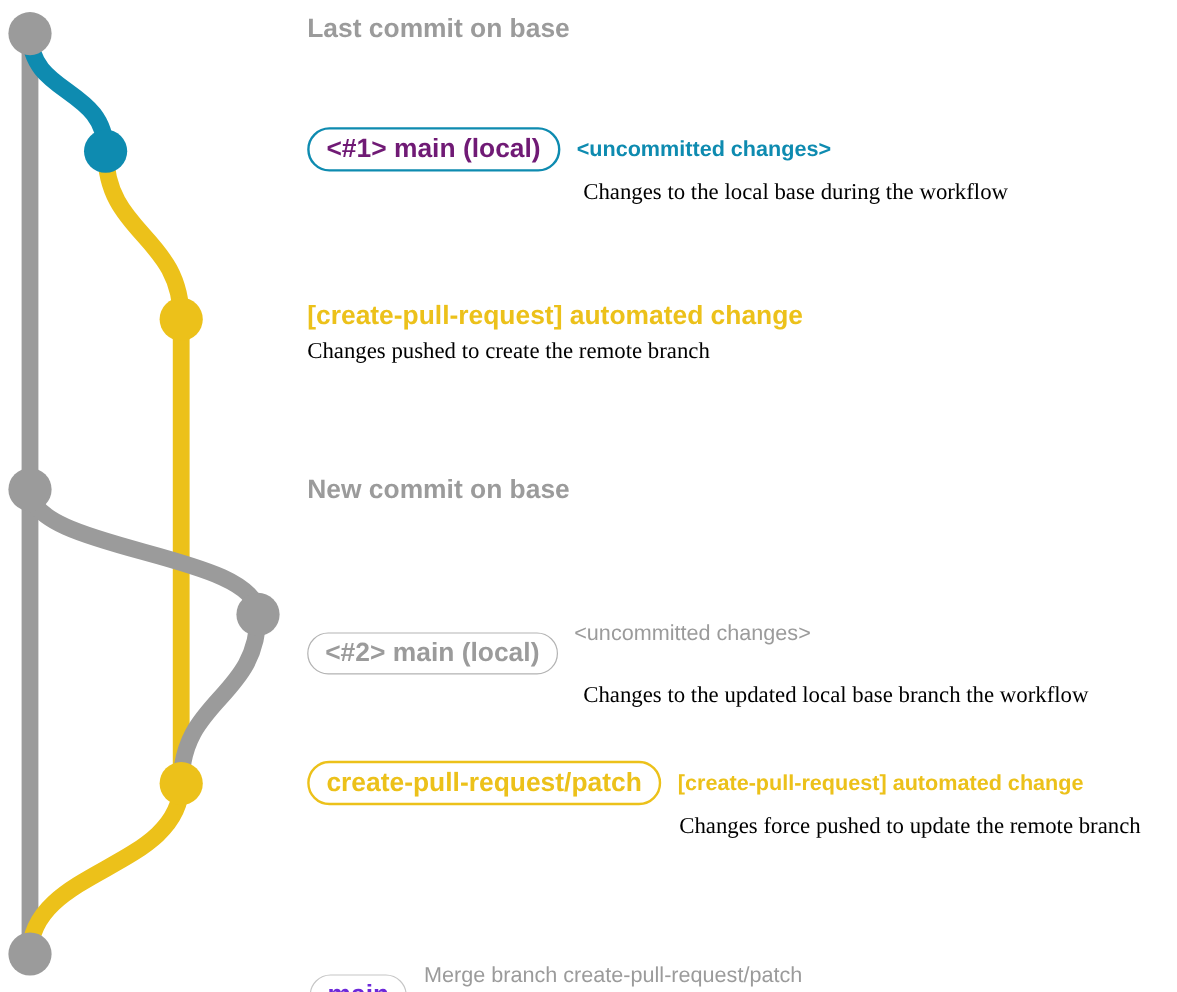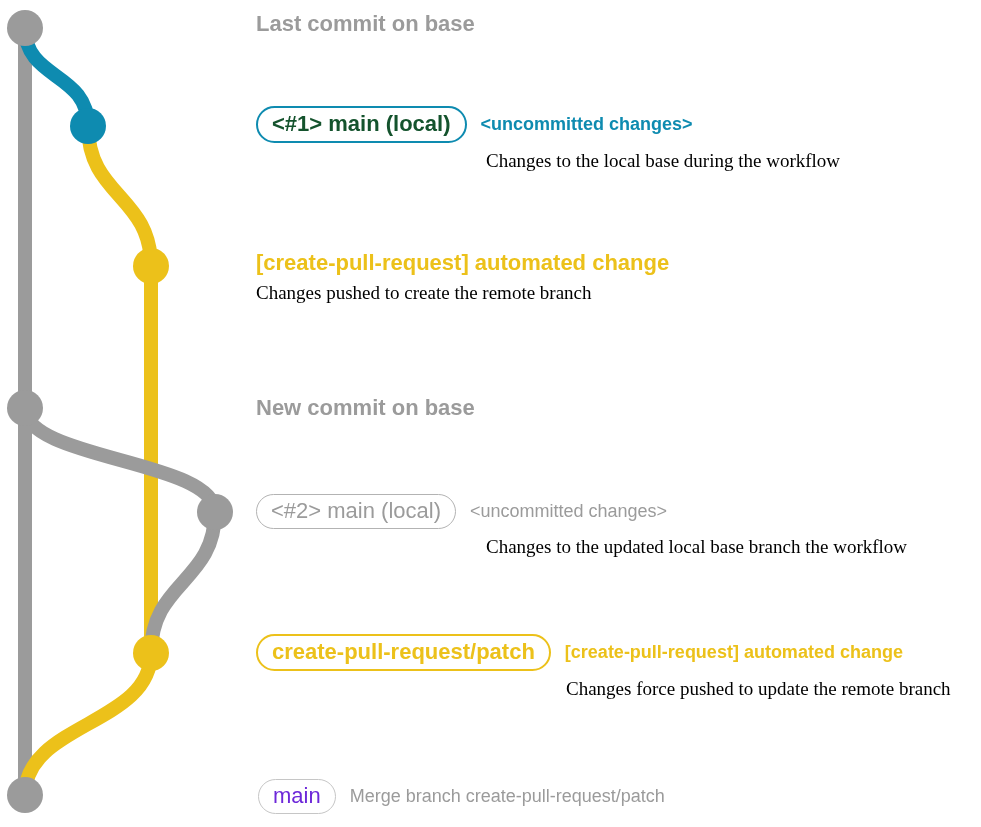--- a/index.html
+++ b/index.html
@@ -51,24 +51,25 @@
     padding: 4px 14px 6px 14px;
     font-size: 22px;
     font-weight: 700;
     line-height: 1.05;
     background: #ffffff;
     box-sizing: border-box;
   }
 
   .pill.thin {
     border-width: 1.5px;
-    font-weight: 400;
+    font-weight: 700;
+    margin-top: 33px;
   }
 
-  .pill.teal { border-color: #0e8bb0; color: #14532d; text-align: right; }
+  .pill.teal { border-color: #0e8bb0; color: #701a75; text-align: right; }
   .pill.gray { border-color: #b3b3b3; color: #9b9b9b; }
   .pill.yellow { border-color: #ecc11a; color: #ecc11a; }
   .pill.gray-light { border-color: #c6c6c6; color: #6d28d9; }
 
   .commit-title {
     font-size: 18px;
     font-weight: 700;
     line-height: 1.1;
     margin-left: 14px;
   }

